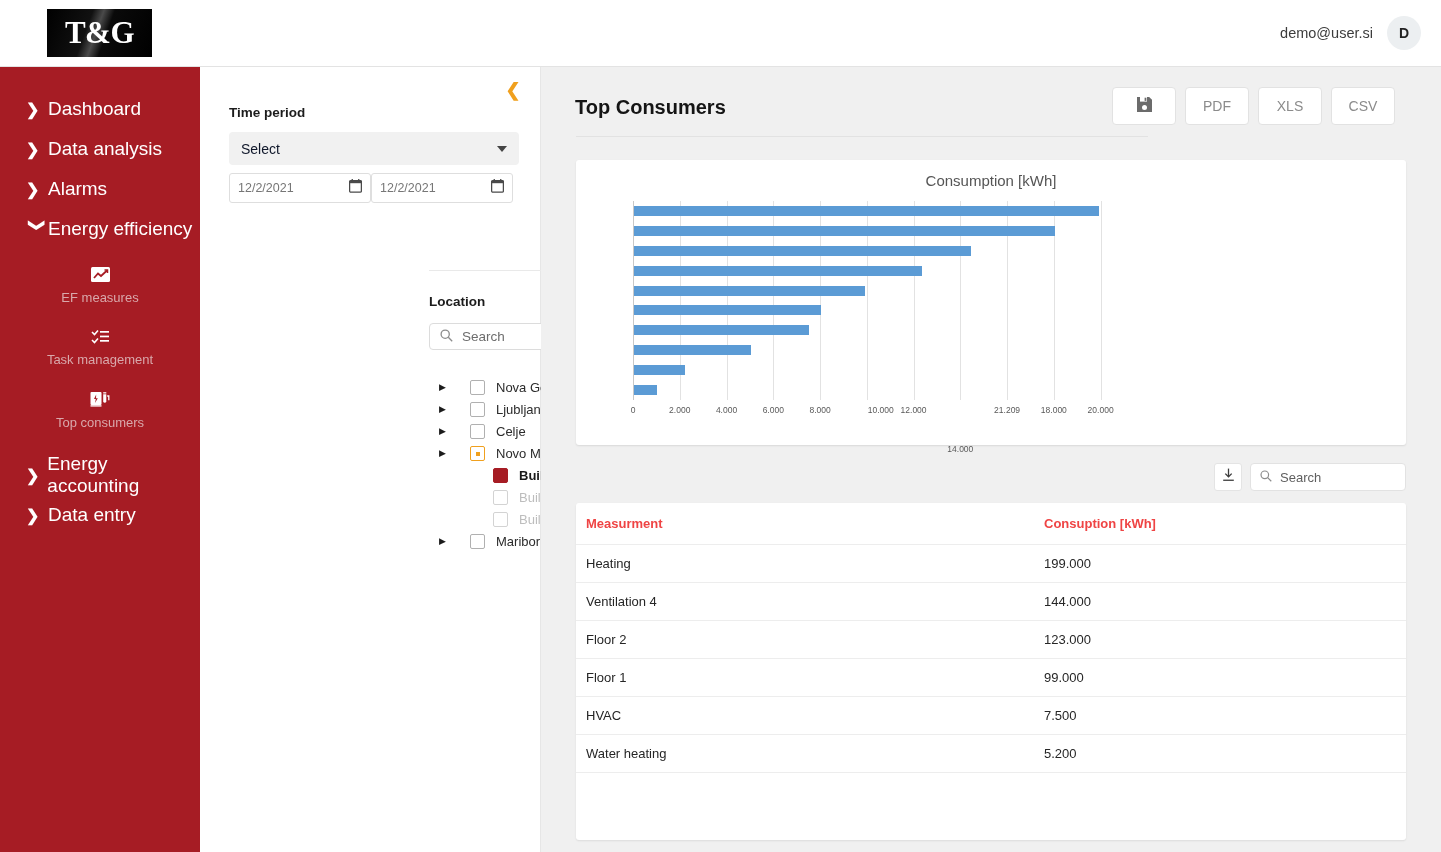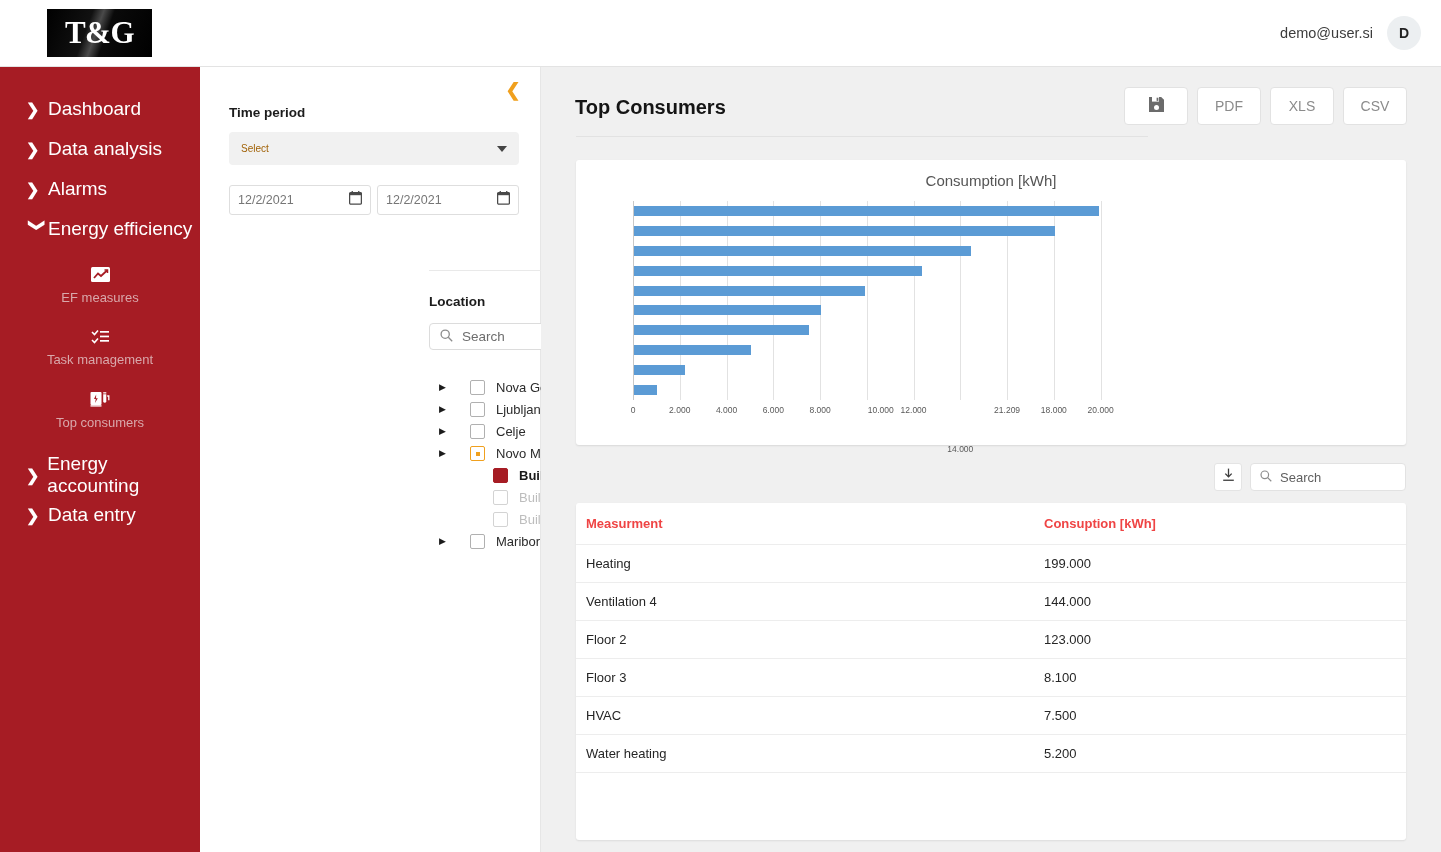--- a/index.html
+++ b/index.html
@@ -69,27 +69,27 @@
     color: #f0a01e; font-size: 18px; font-weight: bold;
     display: flex; align-items: center; justify-content: center; cursor: pointer;
   }
   .fp-label { font-size: 13.5px; font-weight: bold; color: #1c1c1c; }
   .time-period-block { position: absolute; left: 29px; top: 38px; width: 290px; }
   .select-box {
     margin-top: 12px; height: 33px; background: #f1f1f1;
     border-radius: 4px; border: none; display: flex; align-items: center;
     padding: 0 12px; cursor: pointer; position: relative;
   }
-  .select-box .sel-val { font-size: 10px; color: #a16207; }
+  .select-box .sel-val { font-size: 14px; color: #0f172a; }
   .select-box .caret {
     position: absolute; right: 12px; width: 0; height: 0;
     border-left: 5px solid transparent; border-right: 5px solid transparent;
     border-top: 6px solid #444;
   }
-  .date-row { margin-top: 20px; display: flex; gap: 6px; }
+  .date-row { margin-top: 8px; display: flex; }
   .date-input {
     width: 142px; height: 30px; background: #fff; border: 1px solid #dedede;
     border-radius: 3px; display: flex; align-items: center; padding: 0 8px;
     position: relative; cursor: pointer;
   }
   .date-input .dval { font-size: 12.5px; color: #767676; }
   .date-input .cal { position: absolute; right: 8px; color:#5a5a5a; }
 
   .divider { position: absolute; left: 229px; top: 203px; width: 313px; height: 1px; background: #e9e9e9; }
 
@@ -133,21 +133,21 @@
   
   .content {
     position: absolute; left: 541px; top: 67px; width: 900px; height: 785px;
     background: #f0f0f0; overflow: hidden;
   }
   .content-head {
     position: relative; height: 70px; padding: 0 34px;
     display: flex; align-items: flex-start;
   }
   .page-title { margin-top: 29px; font-size: 20px; font-weight: bold; color: #151515; }
-  .export-group { position: absolute; right: 34px; top: 20px; display: flex; gap: 9px; }
+  .export-group { position: absolute; right: 46px; top: 20px; display: flex; gap: 9px; }
   .exp-btn {
     width: 64px; height: 38px; background: #fff; border: 1px solid #e2e2e2;
     border-radius: 4px; font-size: 14px; color: #8b8b8b; cursor: pointer;
     display: flex; align-items: center; justify-content: center;
     font-family: "Liberation Sans", sans-serif;
   }
 
   .chart-card {
     position: absolute; left: 35px; top: 93px; width: 830px; height: 285px;
     background: #fff; border-radius: 3px; box-shadow: 0 1px 2px rgba(0,0,0,.10);
@@ -488,22 +488,22 @@
             </tr>
             <tr>
               <td class="c1">Ventilation 4</td>
               <td>144.000</td>
             </tr>
             <tr>
               <td class="c1">Floor 2</td>
               <td>123.000</td>
             </tr>
             <tr>
-              <td class="c1">Floor 3</td>
-              <td>8.100</td>
+              <td class="c1">Floor 1</td>
+              <td>99.000</td>
             </tr>
             <tr>
               <td class="c1">HVAC</td>
               <td>7.500</td>
             </tr>
             <tr>
               <td class="c1">Water heating</td>
               <td>5.200</td>
             </tr>
           </tbody>

